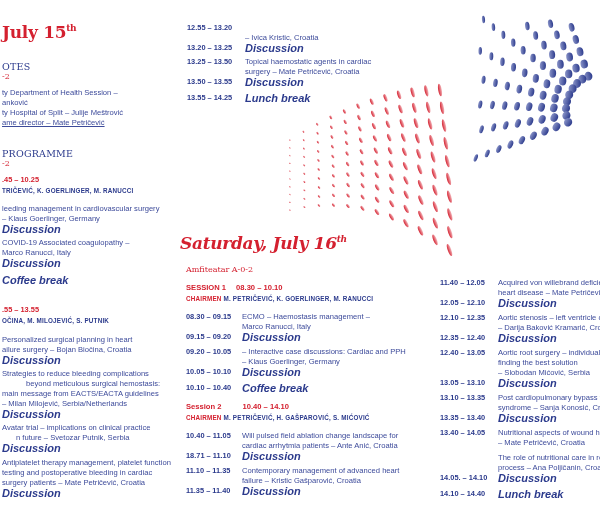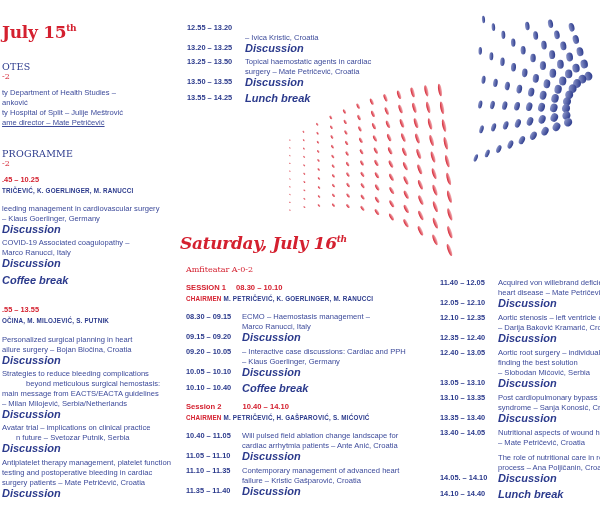--- a/index.html
+++ b/index.html
@@ -240,21 +240,21 @@
       <ellipse cx="475.8" cy="157.9" rx="1.76" ry="3.92" transform="rotate(21.1 475.8 157.9)"></ellipse>
       <ellipse cx="483.5" cy="19.5" rx="1.54" ry="3.74" transform="rotate(-5.0 483.5 19.5)"></ellipse>
     </g>
 </svg>
 
 <div>
   <div class="abs day-title" style="left:2px;top:22px;"><span>July 15</span><sup>th</sup></div>
 
   <div class="abs sec-title" style="left:2px;top:61px;">OTES</div>
   <div class="abs room" style="left:2px;top:72px;">-2</div>
-  <div class="abs txt" style="left:2px;top:88px;">ty Department of Health Studies –</div>
+  <div class="abs txt" style="left:2px;top:88px;">ty Department of Health Session –</div>
   <div class="abs txt" style="left:2px;top:98px;">anković</div>
   <div class="abs txt" style="left:2px;top:108px;">ty Hospital of Split – Julije Meštrović</div>
   <div class="abs txt" style="left:2px;top:118px;text-decoration:underline;">ame director – Mate Petričević</div>
 
   <div class="abs sec-title" style="left:2px;top:148px;">PROGRAMME</div>
   <div class="abs room" style="left:2px;top:159px;">-2</div>
 
   <div class="abs time red" style="left:2px;top:175px;">.45 – 10.25</div>
   <div class="abs chair" style="left:2px;top:187px;">TRIČEVIĆ, K. GOERLINGER, M. RANUCCI</div>
 
@@ -351,21 +351,21 @@
   </div>
   <div class="abs chair" style="left:186px;top:414px;">
     <span class="lbl">CHAIRMEN</span> <span>M. PETRIČEVIĆ, H. GAŠPAROVIĆ, S. MIĆOVIĆ</span>
   </div>
 
   <div class="row" style="left:186px;top:431px;">
     <span class="time">10.40 – 11.05</span>
     <span class="txt" style="margin-left:4px;"><span>Will pulsed field ablation change landscape for</span><br><span>cardiac arrhytmia patients – Ante Anić, Croatia</span></span>
   </div>
   <div class="row" style="left:186px;top:451px;">
-    <span class="time">11.05 – 11.10</span>
+    <span class="time">18.71 – 11.10</span>
     <span class="disc" style="margin-left:4px;">Discussion</span>
   </div>
   <div class="row" style="left:186px;top:466px;">
     <span class="time">11.10 – 11.35</span>
     <span class="txt" style="margin-left:4px;"><span>Contemporary management of advanced heart</span><br><span>failure – Kristic Gašparović, Croatia</span></span>
   </div>
   <div class="row" style="left:186px;top:486px;">
     <span class="time">11.35 – 11.40</span>
     <span class="disc" style="margin-left:4px;">Discussion</span>
   </div>

